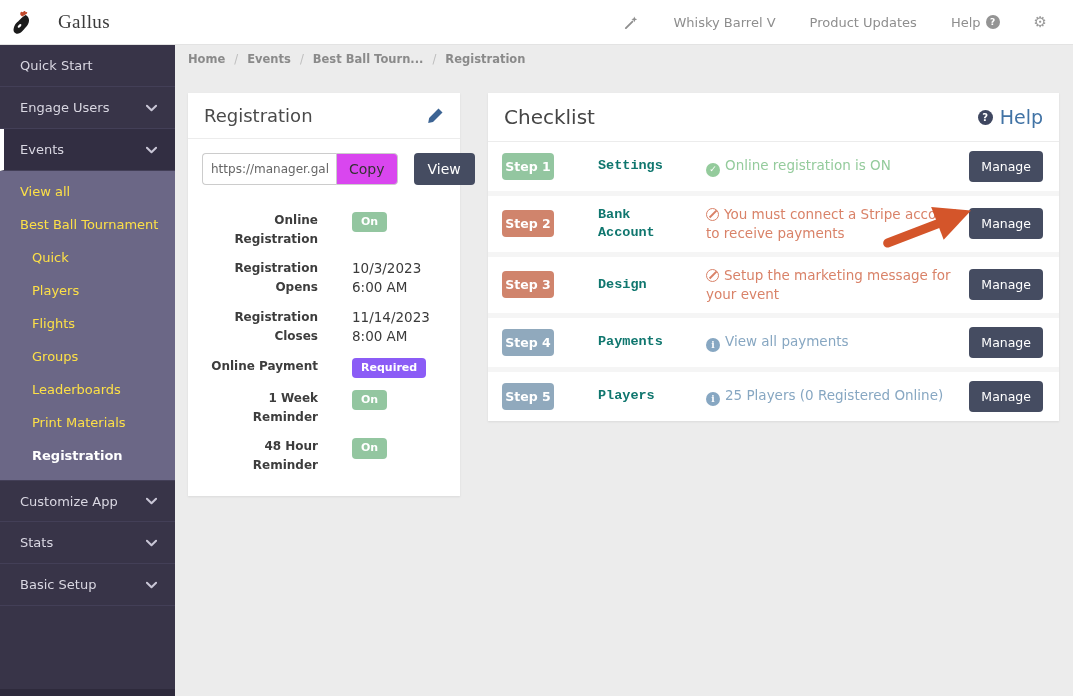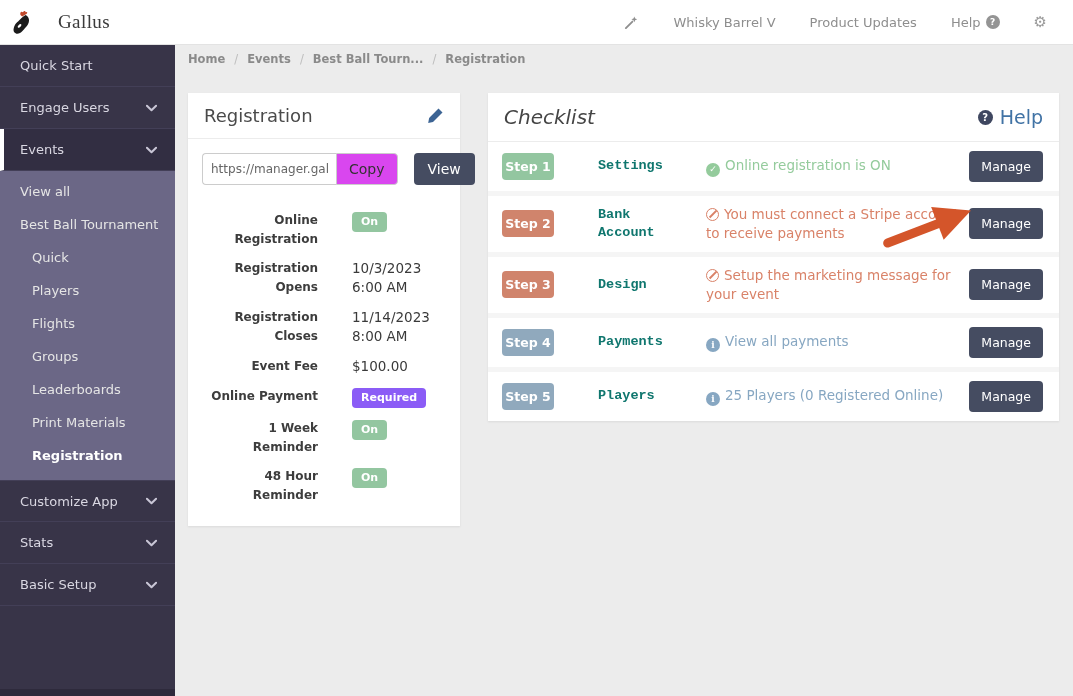--- a/index.html
+++ b/index.html
@@ -25,21 +25,21 @@
 
   
   .sidebar { position:absolute; left:0; top:45px; width:175px; bottom:0;
     background:#383448; z-index:4; }
   .side-top { display:flex; align-items:center; justify-content:space-between;
     height:42px; padding:0 18px 0 20px; font-size:13px; color:#d9d7e2;
     border-bottom:1px solid #433f57; cursor:pointer; }
   .side-top.active { background:#322e42; border-left:4px solid #ffffff; padding-left:16px; }
   .chev { width:11px; height:8px; flex:none; color:#c9c6d6; }
   .submenu { background:#6b6786; padding:4px 0 8px; }
-  .sub-item { padding:9px 14px 9px 20px; font-size:13px; color:#e5e5e5; cursor:pointer; }
+  .sub-item { padding:9px 14px 9px 20px; font-size:13px; color:#fde047; cursor:pointer; }
   .sub-item.indent { padding-left:32px; }
   .sub-item.active { font-weight:bold; color:#ffffff; }
   .side-bottom-strip { position:absolute; bottom:0; left:0; width:100%; height:7px; background:#2e2a3c; }
 
   
   .breadcrumb { position:absolute; left:188px; top:52px; display:flex; gap:9px;
     font-size:11.5px; font-weight:bold; color:#8a8a8a; z-index:1; }
   .breadcrumb .sep { color:#bdbdbd; font-weight:normal; }
 
   
@@ -64,21 +64,21 @@
   .reg-label { width:114px; flex:none; text-align:right; font-size:12px;
     font-weight:bold; color:#3d3d3d; line-height:1.55; }
   .reg-value { margin-left:34px; width:110px; font-size:13.5px; color:#3a3a3a; line-height:1.4; }
   .badge { display:inline-block; padding:3px 9px; border-radius:4px;
     color:#fff; font-size:11px; font-weight:bold; line-height:1.3; }
   .badge.green { background:#93c6a0; }
   .badge.navy { background:#8b5cf6; }
 
   
   .cl-card { left:488px; top:93px; width:571px; }
-  .cl-title { font-size:20px; color:#454545;font-style:italic; }
+  .cl-title { font-size:20px; color:#454545; }
   .cl-help { display:flex; align-items:center; gap:7px; color:#4173a5;
     font-size:19px; cursor:pointer; }
   .cl-row { display:flex; align-items:center; padding:9px 16px 9px 14px;
     min-height:44px; background:#fff; }
   .cl-row + .cl-row { border-top:5px solid #f5f5f5; }
   .step-badge { width:52px; flex:none; text-align:center; padding:6px 0;
     border-radius:4px; color:#fff; font-weight:bold; font-size:12.5px; }
   .step-badge.green { background:#93c6a0; }
   .step-badge.coral { background:#d0846c; }
   .step-badge.steel { background:#90a9bd; }
@@ -215,24 +215,20 @@
     </div>
     <div class="reg-row">
       <div class="reg-label">Registration Opens</div>
       <div class="reg-value">10/3/2023 6:00 AM</div>
     </div>
     <div class="reg-row">
       <div class="reg-label">Registration Closes</div>
       <div class="reg-value">11/14/2023 8:00 AM</div>
     </div>
     <div class="reg-row">
-      <div class="reg-label">Event Fee</div>
-      <div class="reg-value">$100.00</div>
-    </div>
-    <div class="reg-row">
       <div class="reg-label">Online Payment</div>
       <div class="reg-value"><span class="badge navy">Required</span></div>
     </div>
     <div class="reg-row">
       <div class="reg-label">1 Week Reminder</div>
       <div class="reg-value"><span class="badge green">On</span></div>
     </div>
     <div class="reg-row" style="margin-bottom:2px;">
       <div class="reg-label">48 Hour Reminder</div>
       <div class="reg-value"><span class="badge green">On</span></div>

